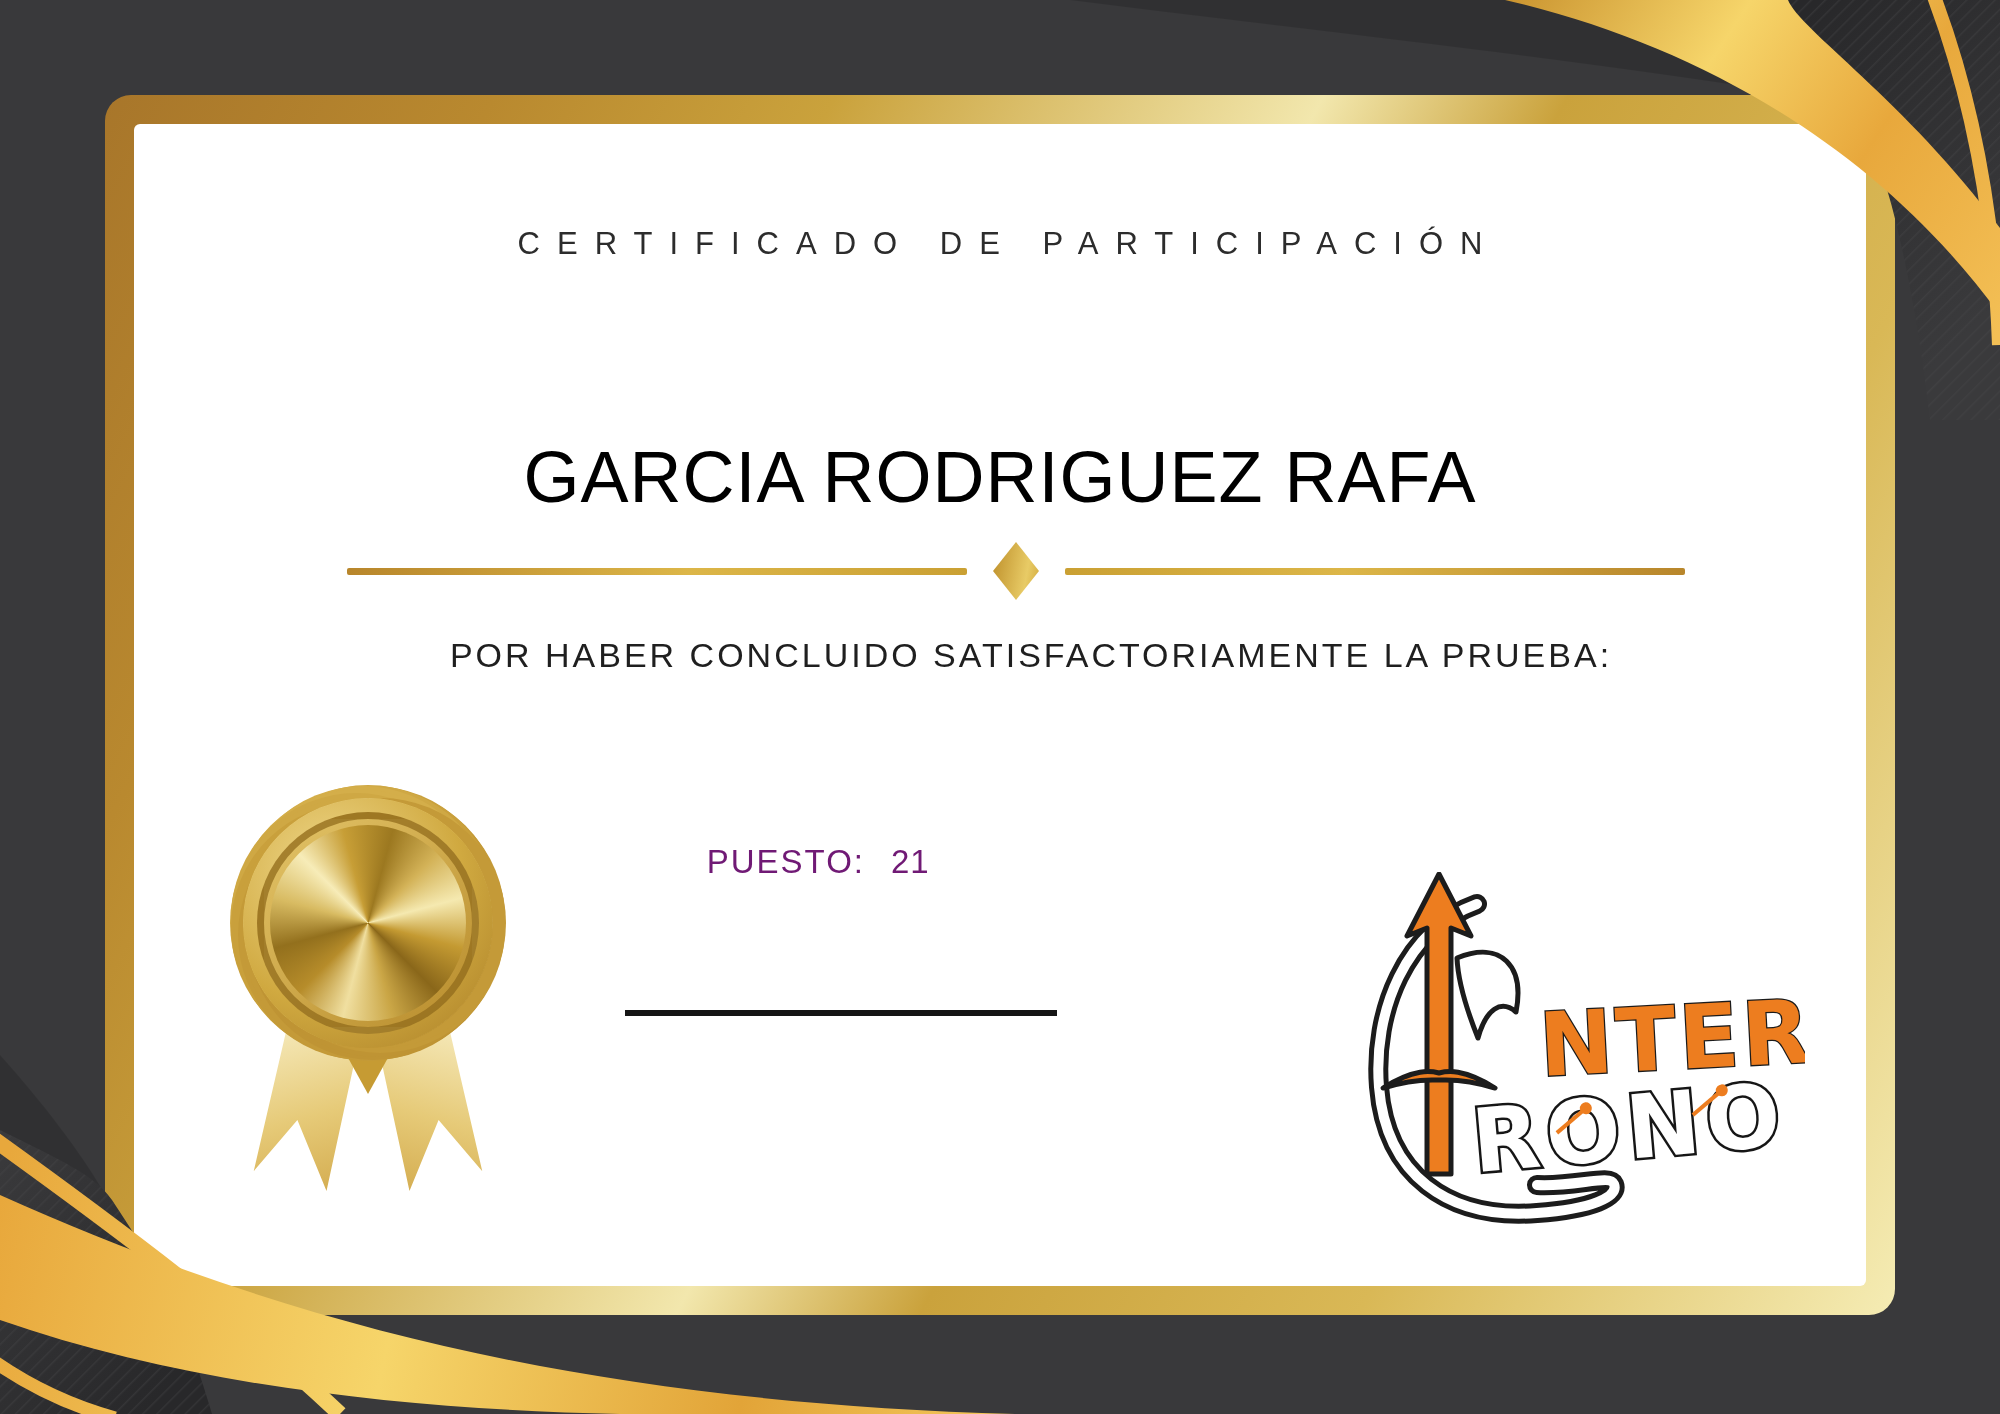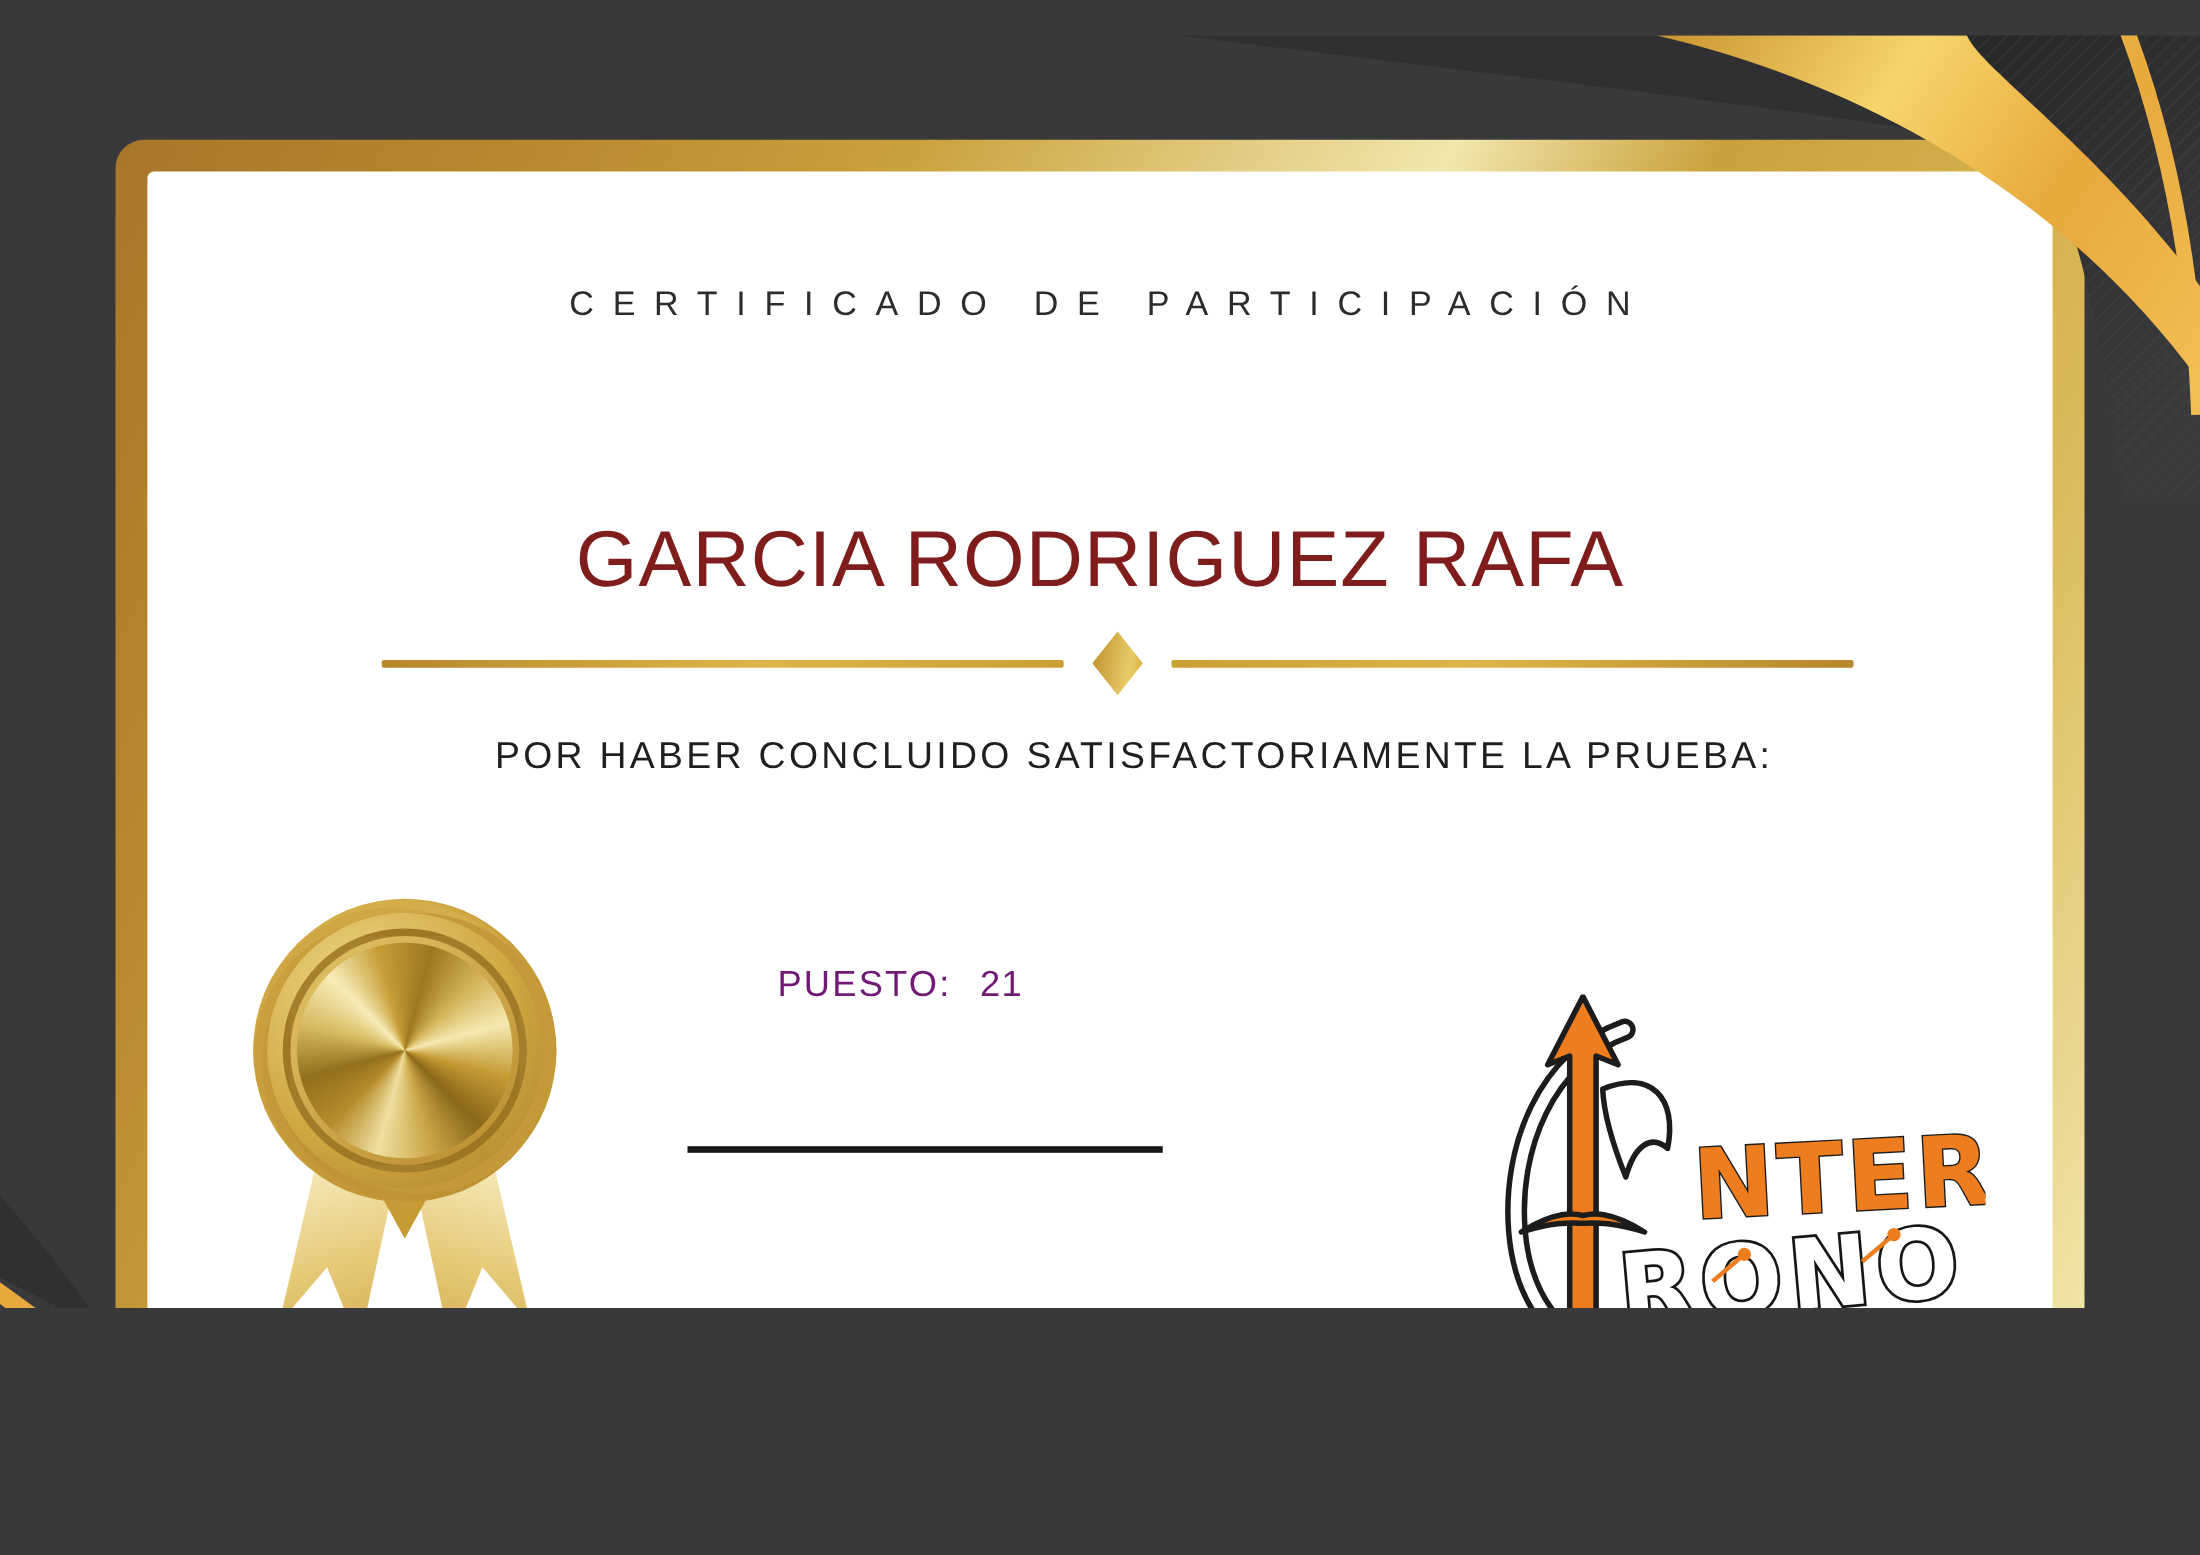--- a/index.html
+++ b/index.html
@@ -1,30 +1,30 @@
 <!DOCTYPE html>
 <html><head>
 <meta charset="utf-8">
 <style>
   html,body{margin:0;padding:0;background:#39393b;}
-  .canvas{position:relative;width:2000px;height:1157px;overflow:hidden;background:#39393b;
-          font-family:"Liberation Sans",sans-serif;margin-top:32px;}
+  .canvas{position:relative;width:2000px;height:1414px;overflow:hidden;background:#39393b;
+          font-family:"Liberation Sans",sans-serif;}
 
   
   .certificate{position:absolute;left:105px;top:95px;width:1790px;height:1220px;
     box-sizing:border-box;padding:29px;border-radius:26px;
     background:linear-gradient(118deg,#a8762a 0%,#b9892f 16%,#caa23c 30%,#f2e7ad 50%,
                #caa23c 60%,#d9b856 78%,#f5ecb4 100%);}
   .cert-inner{position:relative;width:100%;height:100%;background:#ffffff;border-radius:6px;}
 
   
   .cert-title{position:absolute;top:102px;left:0;width:100%;text-align:center;
     font-size:31px;font-weight:300;letter-spacing:17px;text-indent:17px;color:#2c2c2c;}
   .recipient{position:absolute;top:312px;left:0;width:100%;text-align:center;
-    font-size:72px;font-weight:400;color:#7f1d1d;letter-spacing:1px;}
+    font-size:72px;font-weight:400;color:#000000;letter-spacing:1px;}
   .subtitle{position:absolute;top:512px;left:0;width:100%;text-align:center;
     font-size:34px;letter-spacing:3px;color:#1f1f1f;padding-left:31px;}
 
   
   .divider{position:absolute;top:418px;left:50%;transform:translateX(calc(-50% + 16px));
     display:flex;align-items:center;gap:26px;}
   .dline{width:620px;height:7px;border-radius:2px;}
   .dline.left{background:linear-gradient(90deg,#b8862b,#dcb648 55%,#caa033);}
   .dline.right{background:linear-gradient(90deg,#caa033,#dcb648 45%,#b8862b);}
   .diamond{width:46px;height:58px;

